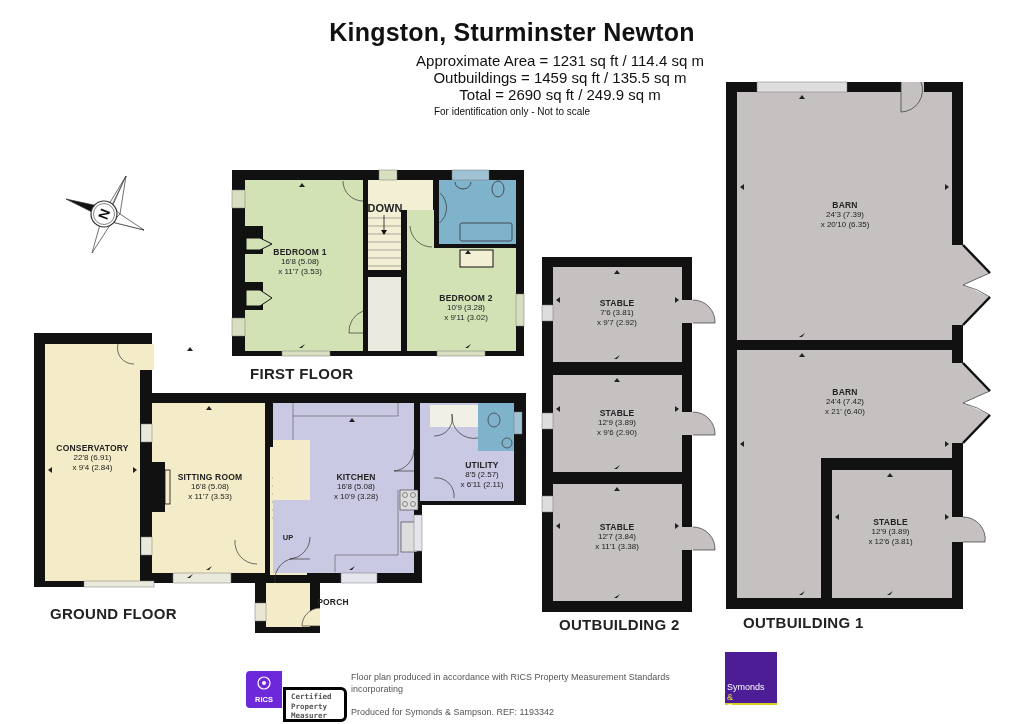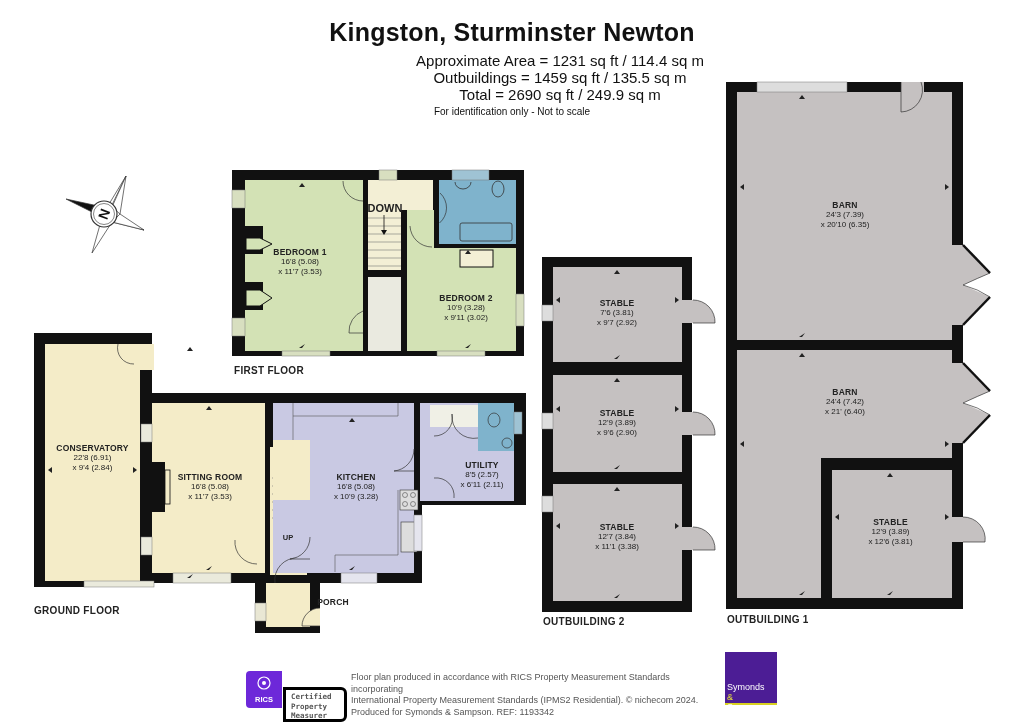--- a/index.html
+++ b/index.html
@@ -4,21 +4,21 @@
 <style>
   html,body{margin:0;padding:0;background:#ffffff;}
   body{width:1024px;height:724px;position:relative;overflow:hidden;font-family:"Liberation Sans",sans-serif;color:#111;}
   .abs{position:absolute;}
   .title{left:0;width:1024px;top:18px;text-align:center;font-size:25px;font-weight:bold;letter-spacing:0.2px;}
   .sub{left:0;width:1024px;text-align:center;font-size:15px;line-height:18px;padding-left:48px;}
   .note{left:0;width:1024px;text-align:center;font-size:10px;}
   .plan{left:0;top:0;width:1024px;height:724px;}
   .lbl{position:absolute;text-align:center;font-size:8px;line-height:10px;color:#222;}
   .lbl b{display:block;font-size:8.5px;letter-spacing:0.2px;}
-  .floor-lbl{position:absolute;font-size:10px;font-weight:bold;color:#222;letter-spacing:0.3px;}
+  .floor-lbl{position:absolute;font-size:15px;font-weight:bold;color:#222;letter-spacing:0.3px;margin-left:16px;}
   .footer-text{left:351px;top:672px;font-size:9px;line-height:11.5px;color:#555;width:370px;}
   .rics{left:246px;top:671px;width:103px;height:37px;}
   .rics-left{position:absolute;left:0;top:0;width:36px;height:37px;background:#6d28d9;color:#fff;border-radius:4px 0 0 4px;font-size:7.5px;font-weight:bold;text-align:center;}
   .rics-right{position:absolute;left:37px;top:16px;width:64px;height:35px;border:3px solid #000000;border-radius:0 6px 6px 0;font-family:"DejaVu Sans Mono",monospace;font-size:7.5px;line-height:9.5px;font-weight:bold;color:#555;padding:2px 0 0 5px;box-sizing:border-box;}
   .logo{left:725px;top:652px;width:52px;height:53px;background:#4c1d95;border-bottom:2px solid #d8d021;color:#fff;font-size:9px;line-height:10px;box-sizing:border-box;padding:30px 0 0 2px;}
   .logo span{display:block;}
   .logo .amp{color:#e6e23a;}
 </style>
 </head>
 <body>
@@ -336,21 +336,21 @@
     <div>RICS</div>
   </div>
   <div class="rics-right">
     <span>Certified</span><br>
     <span>Property</span><br>
     <span>Measurer</span>
   </div>
 </div>
 <div class="abs footer-text">
   <span>Floor plan produced in accordance with RICS Property Measurement Standards incorporating</span><br>
-  <span>International Property Measurement Standards (IPMS2 Residential).   © nichecom 2024.</span><br>
+  <br>
   <span>Produced for Symonds &amp; Sampson.   REF: 1193342</span>
 </div>
 <div class="abs logo">
   <span>Symonds</span>
   <span>
       <span class="amp">&amp;</span>
       <span>Sampson</span>
     </span>
 </div>
 

